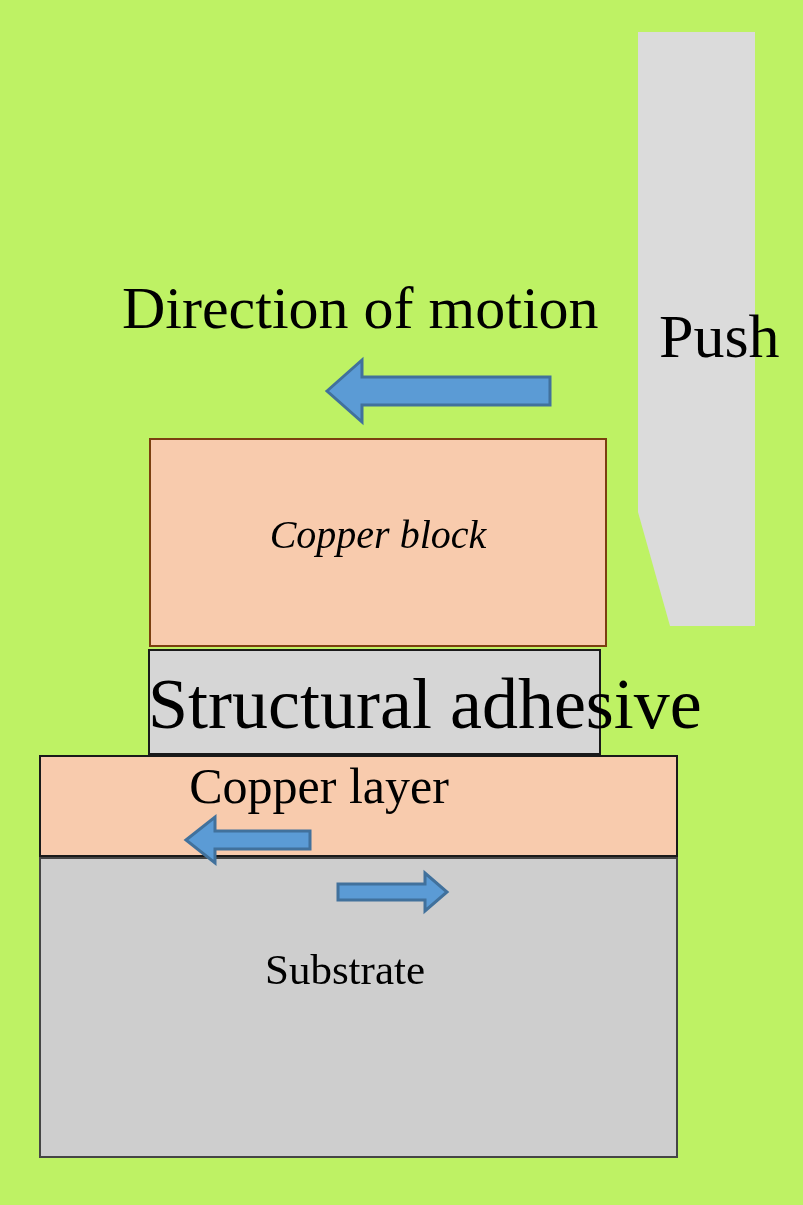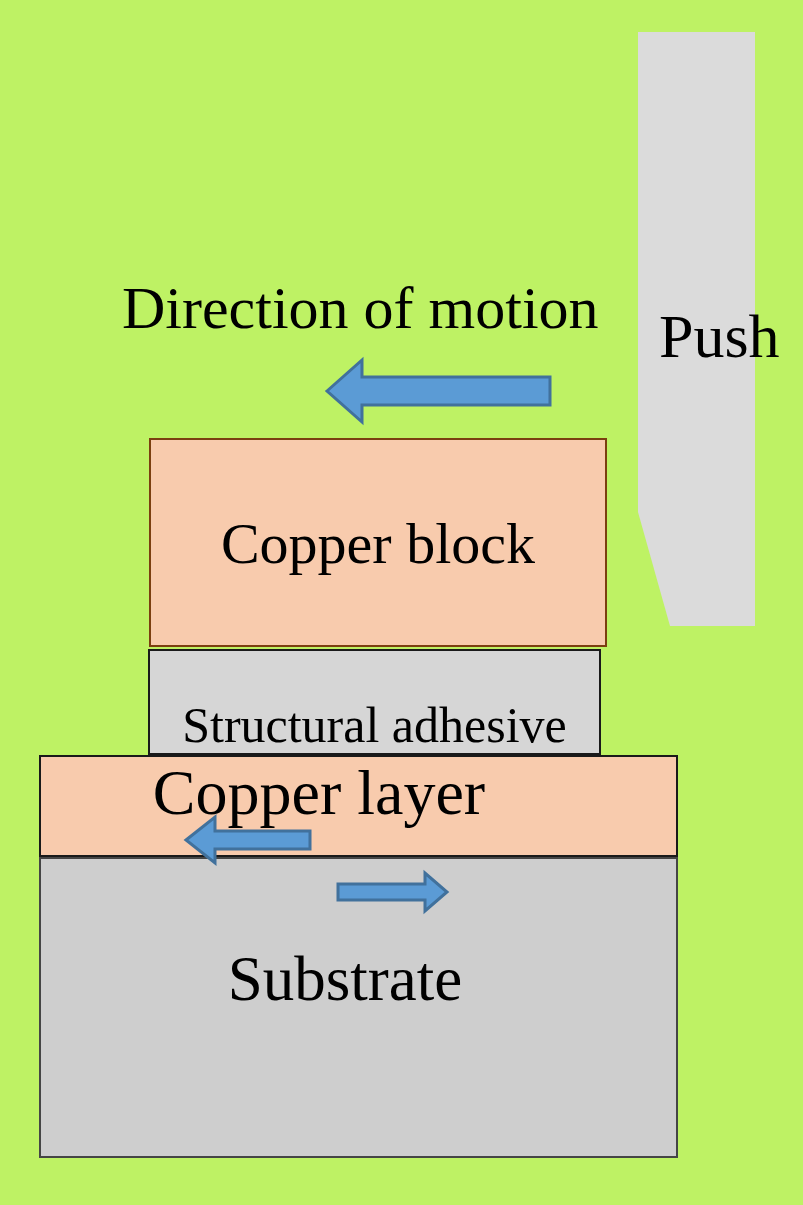--- a/index.html
+++ b/index.html
@@ -48,24 +48,24 @@
     border:2px solid var(--dark-border);
   }
   .substrate{
     left:39px;top:857px;width:639px;height:301px;
     background:var(--substrate-fill);
     border:2.5px solid var(--substrate-border);
   }
   
   .lbl-direction{left:122px;top:278px;font-size:60px;}
   .lbl-push{left:659px;top:305px;font-size:62px;}
-  .lbl-copper-block{left:149px;top:515px;width:458px;font-size:58px;}
-  .lbl-adhesive{left:148px;top:700px;width:453px;font-size:50px;}
-  .lbl-copper-layer{left:39px;top:761px;width:510px;font-size:64px;padding-left:50px;box-sizing:border-box;}
-  .lbl-substrate{left:39px;top:948px;width:639px;font-size:63px;padding-right:27px;box-sizing:border-box;}
+  .lbl-copper-block{left:149px;top:515px;width:458px;font-size:40px;font-style:italic;}
+  .lbl-adhesive{left:148px;top:668px;width:453px;font-size:72px;}
+  .lbl-copper-layer{left:39px;top:761px;width:510px;font-size:50px;padding-left:50px;box-sizing:border-box;}
+  .lbl-substrate{left:39px;top:948px;width:639px;font-size:43px;padding-right:27px;box-sizing:border-box;}
   
   svg.shape{position:absolute;display:block;overflow:visible;}
   svg.shape polygon.arrow{
     fill:var(--arrow-fill);
     stroke:var(--arrow-stroke);
     stroke-width:3;
     stroke-linejoin:miter;
   }
   svg.shape polygon.bar{
     fill:var(--push-bar-fill);

